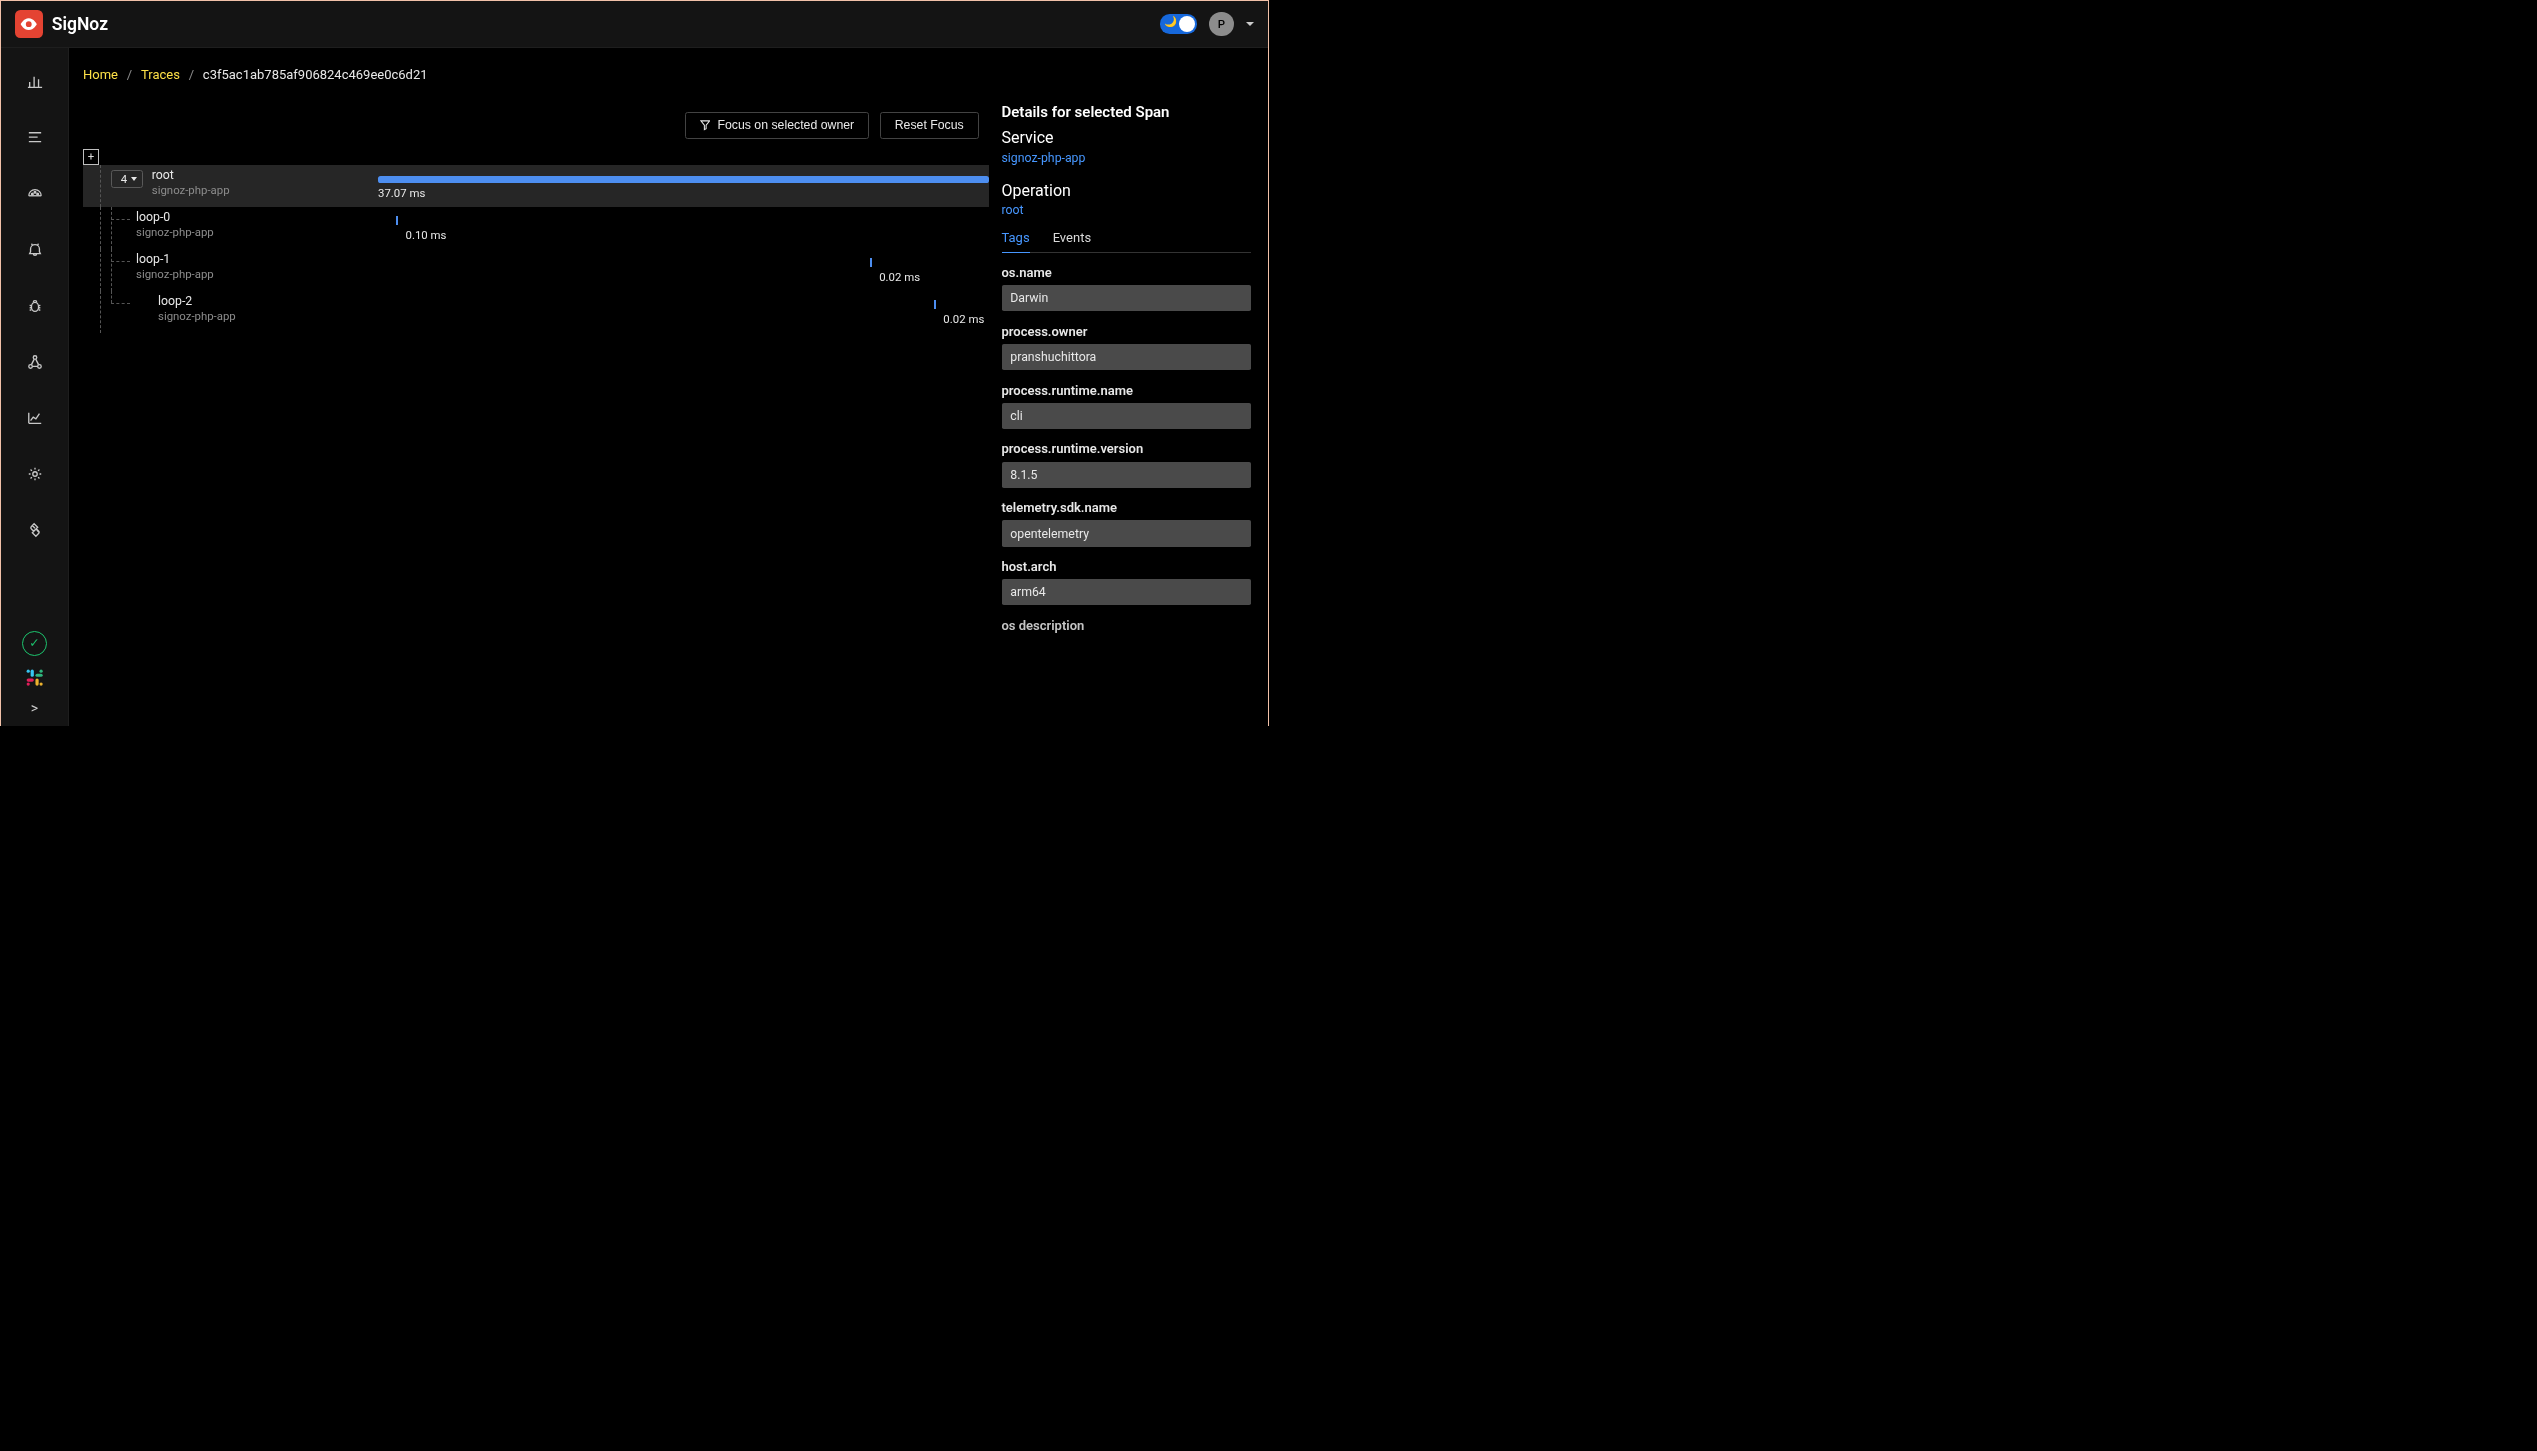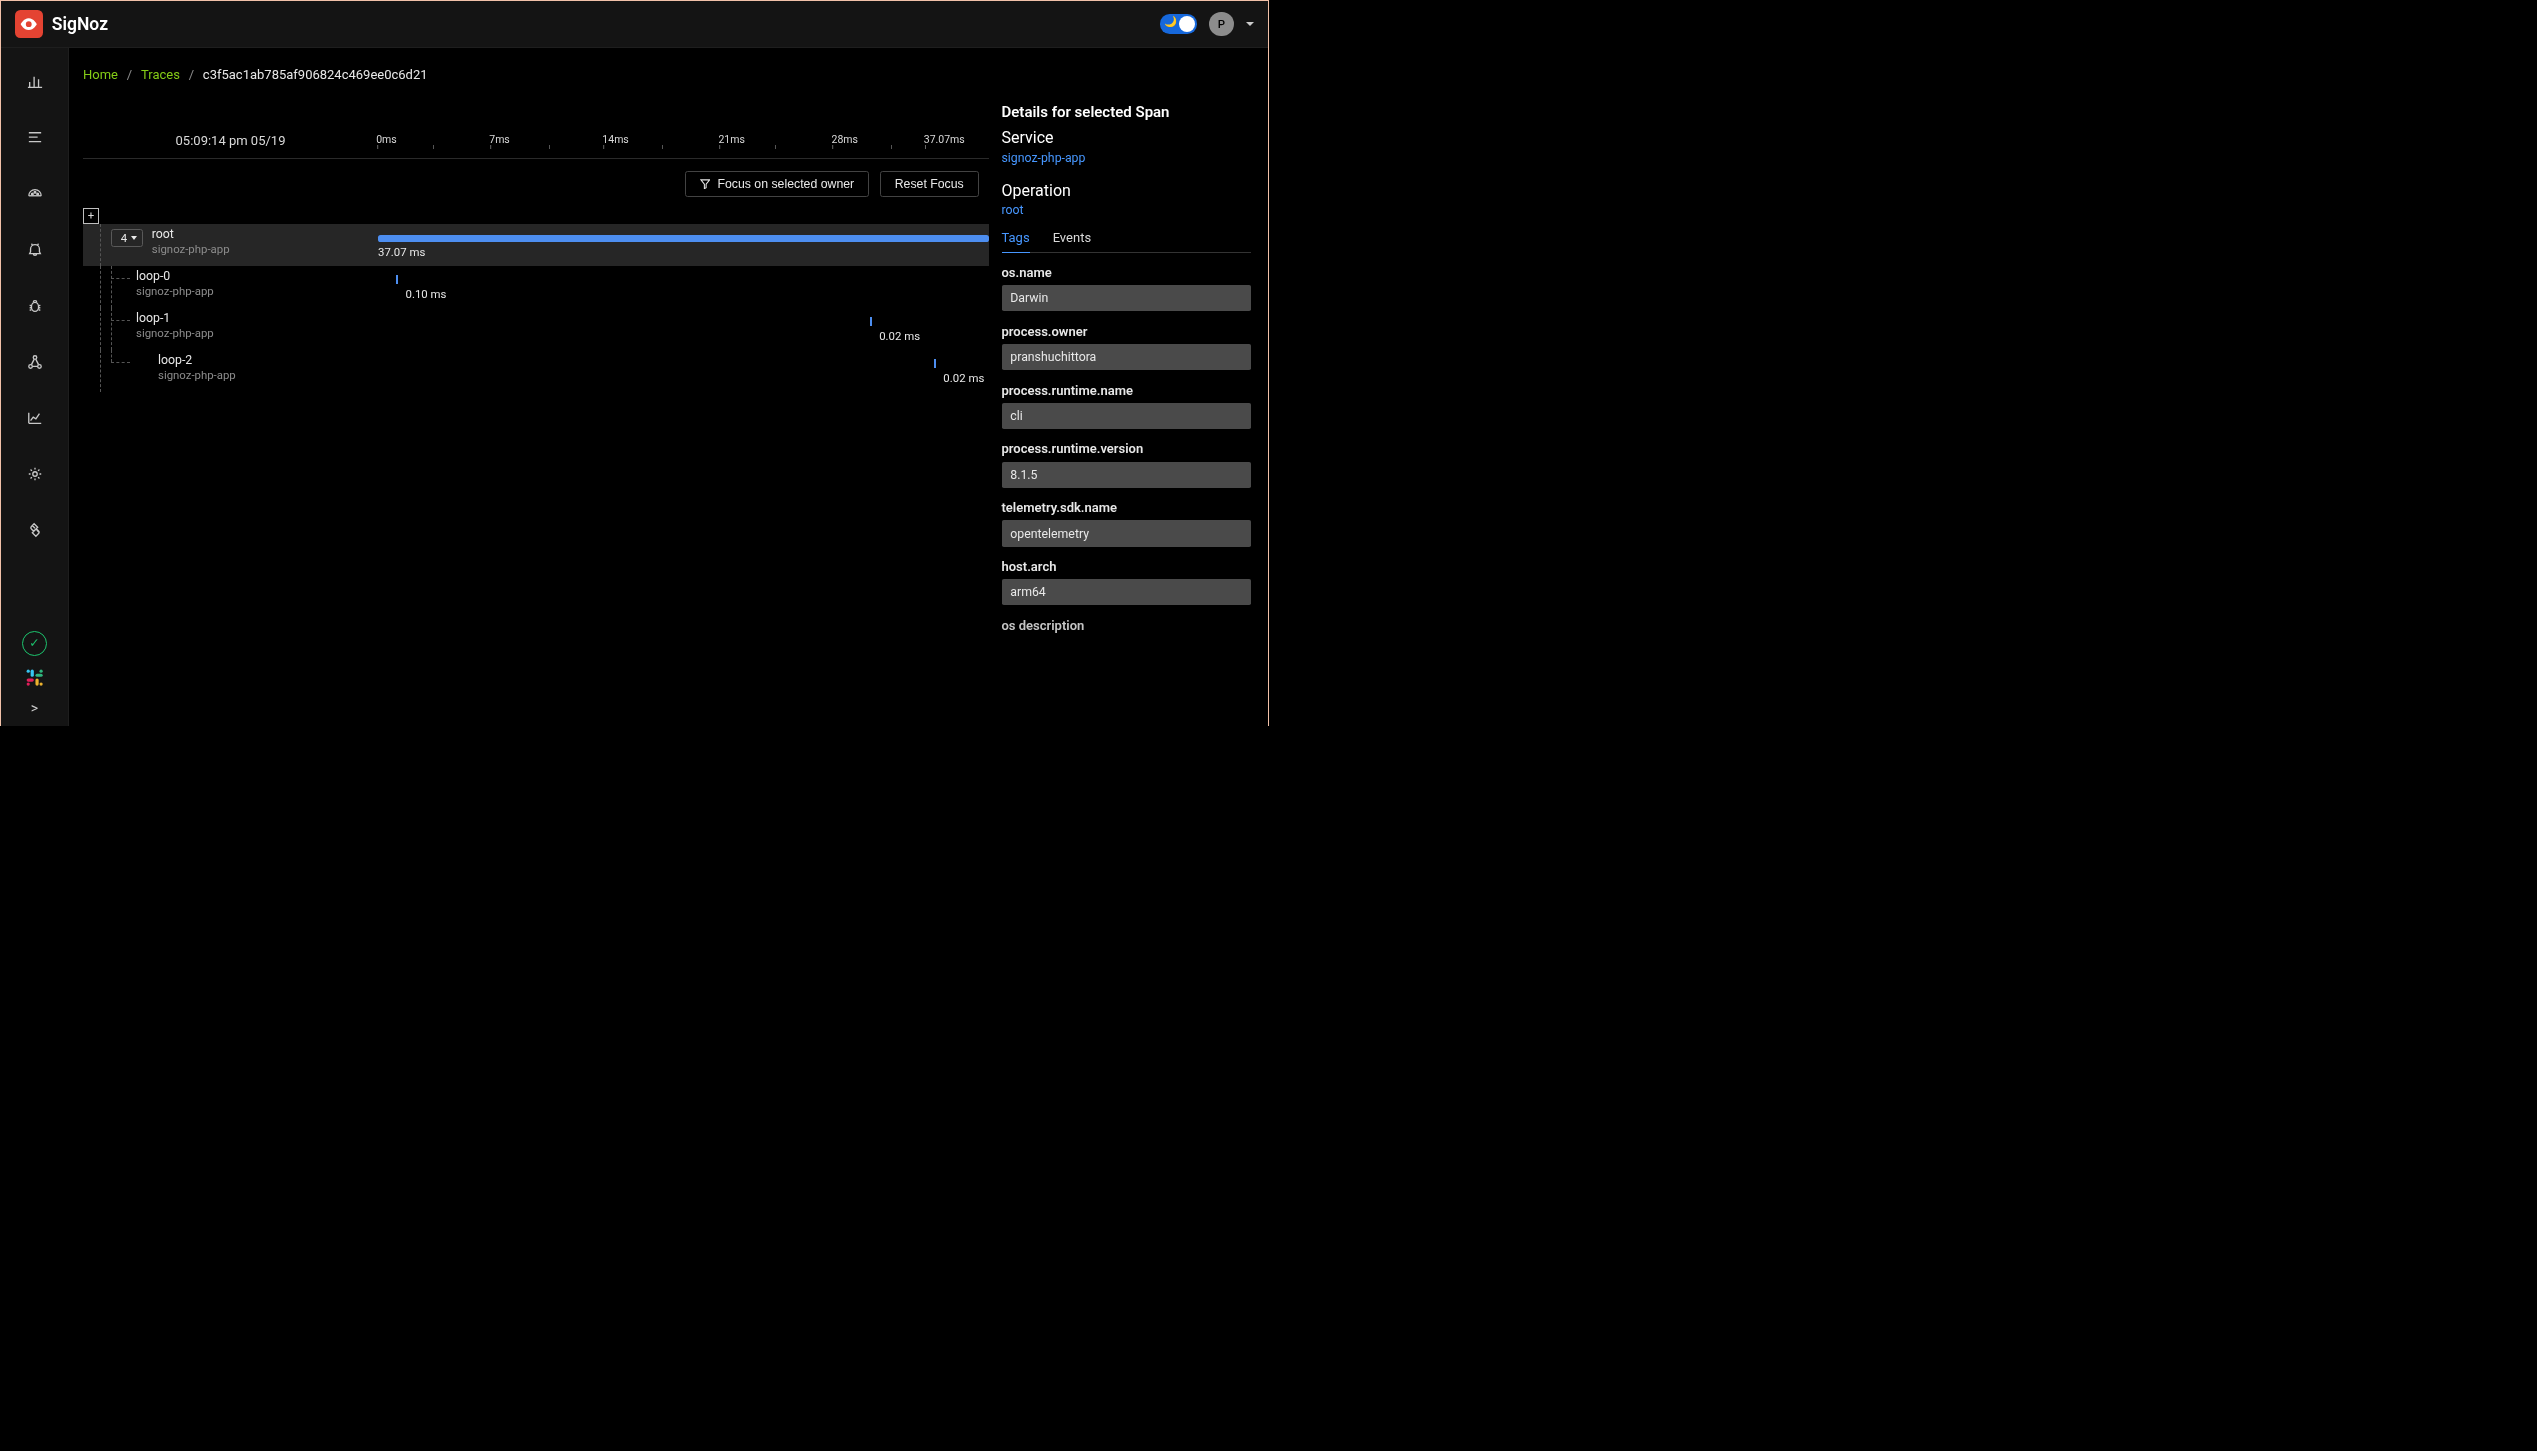--- a/index.html
+++ b/index.html
@@ -119,21 +119,21 @@
   padding: 19.3px 14px 0 14px;
   overflow: hidden;
 }
 
 .breadcrumb {
   display: flex; align-items: center; gap: 8.8px;
   color: #8c8c8c; font-size: 13px;
 }
 .breadcrumb .sep { color: #8c8c8c; }
 .breadcrumb .current { color: #e8e8e8; }
-.breadcrumb a { color: #84cc16; text-align: center; }
+.breadcrumb a { color: #fde047; text-align: center; }
 
 .content {
   display: flex;
   margin-top: 17.5px;
   height: calc(100% - 39px);
 }
 .trace-col {
   flex: 1;
   min-width: 0;
   display: flex; flex-direction: column;
@@ -391,36 +391,20 @@
         <span class="sep">/</span>
         <a>Traces</a>
         <span class="sep">/</span>
         <span class="current">c3f5ac1ab785af906824c469ee0c6d21</span>
       </div>
 
       <div class="content">
         <div class="trace-col">
 
 
-          <div class="axis-row">
-            <div class="axis-left">05:09:14 pm 05/19</div>
-            <div class="axis-right">
-              <span class="axis-tick" style="left:0%">0ms</span>
-              <span class="axis-tick" style="left:18.5%">7ms</span>
-              <span class="axis-tick" style="left:37%">14ms</span>
-              <span class="axis-tick" style="left:56%">21ms</span>
-              <span class="axis-tick" style="left:74.5%">28ms</span>
-              <span class="axis-tick" style="left:96%;transform:translateX(-100%)">37.07ms</span>
-              <span class="axis-mark" style="left:9%"></span>
-              <span class="axis-mark" style="left:28%"></span>
-              <span class="axis-mark" style="left:46.5%"></span>
-              <span class="axis-mark" style="left:65%"></span>
-              <span class="axis-mark" style="left:84%"></span>
-            </div>
-          </div>
 
           <div class="focus-row">
             <button class="btn">
               <svg width="10.5" height="10.5" viewBox="0 0 12 12" fill="none" stroke="currentColor" stroke-width="1.2">
                   <path d="M1 1h10L7 6v4l-2 1V6L1 1z"></path>
                 </svg>
               <span>Focus on selected owner</span>
             </button>
             <button class="btn">
               <span>Reset Focus</span>

